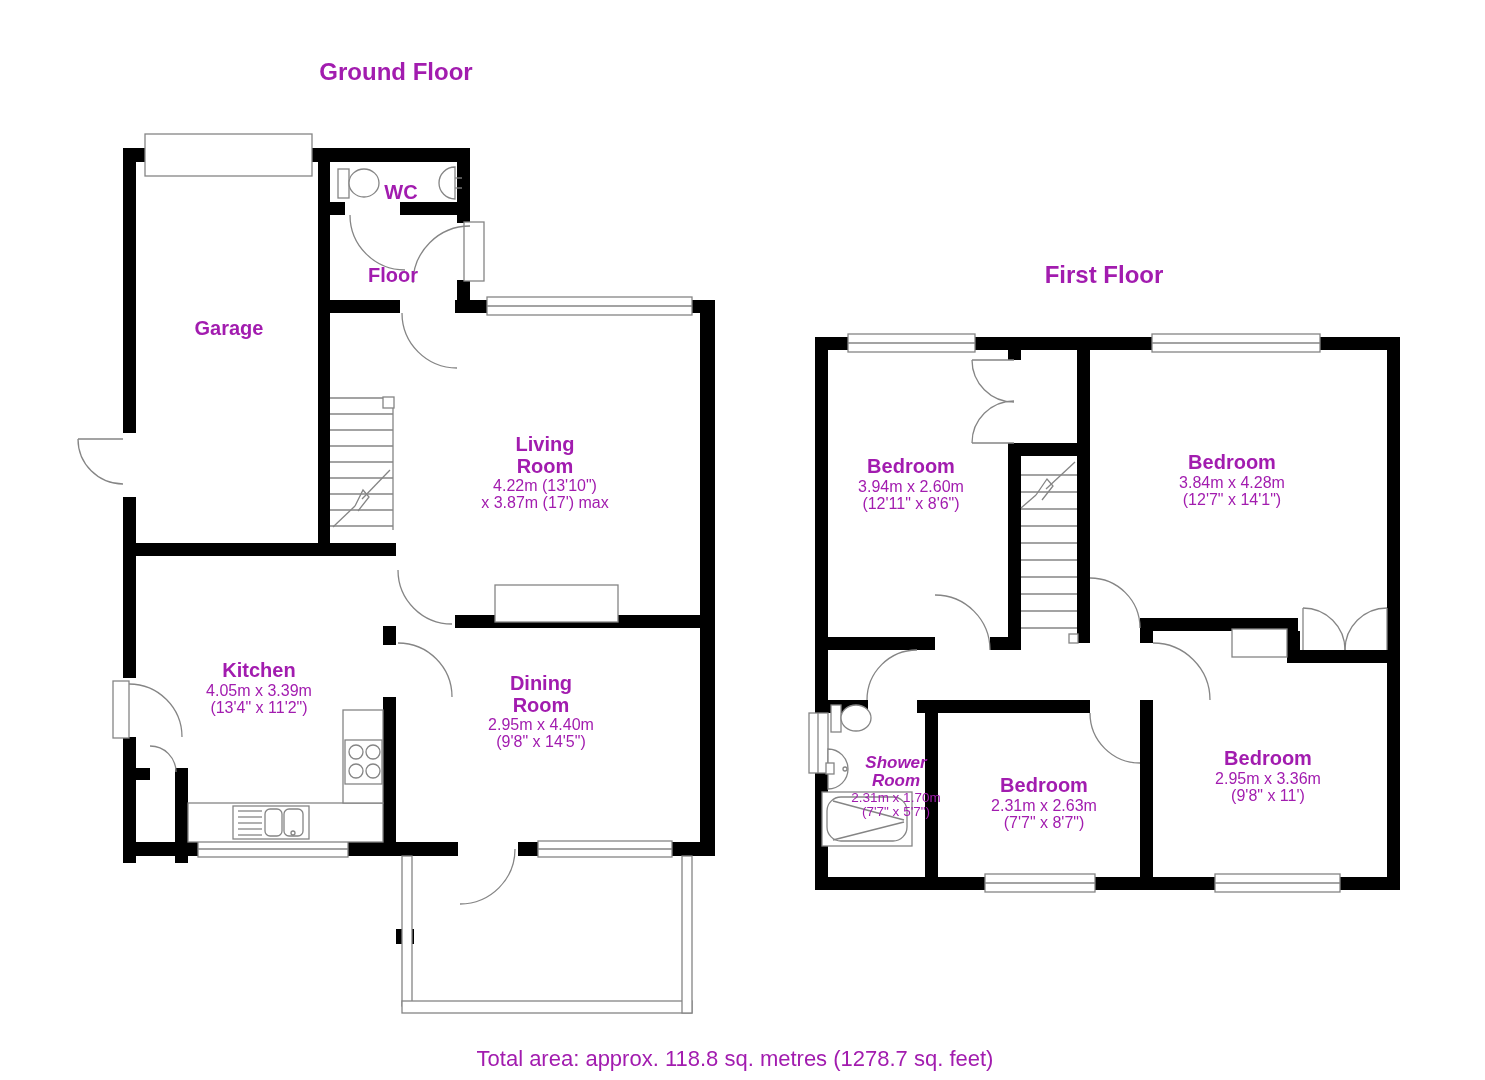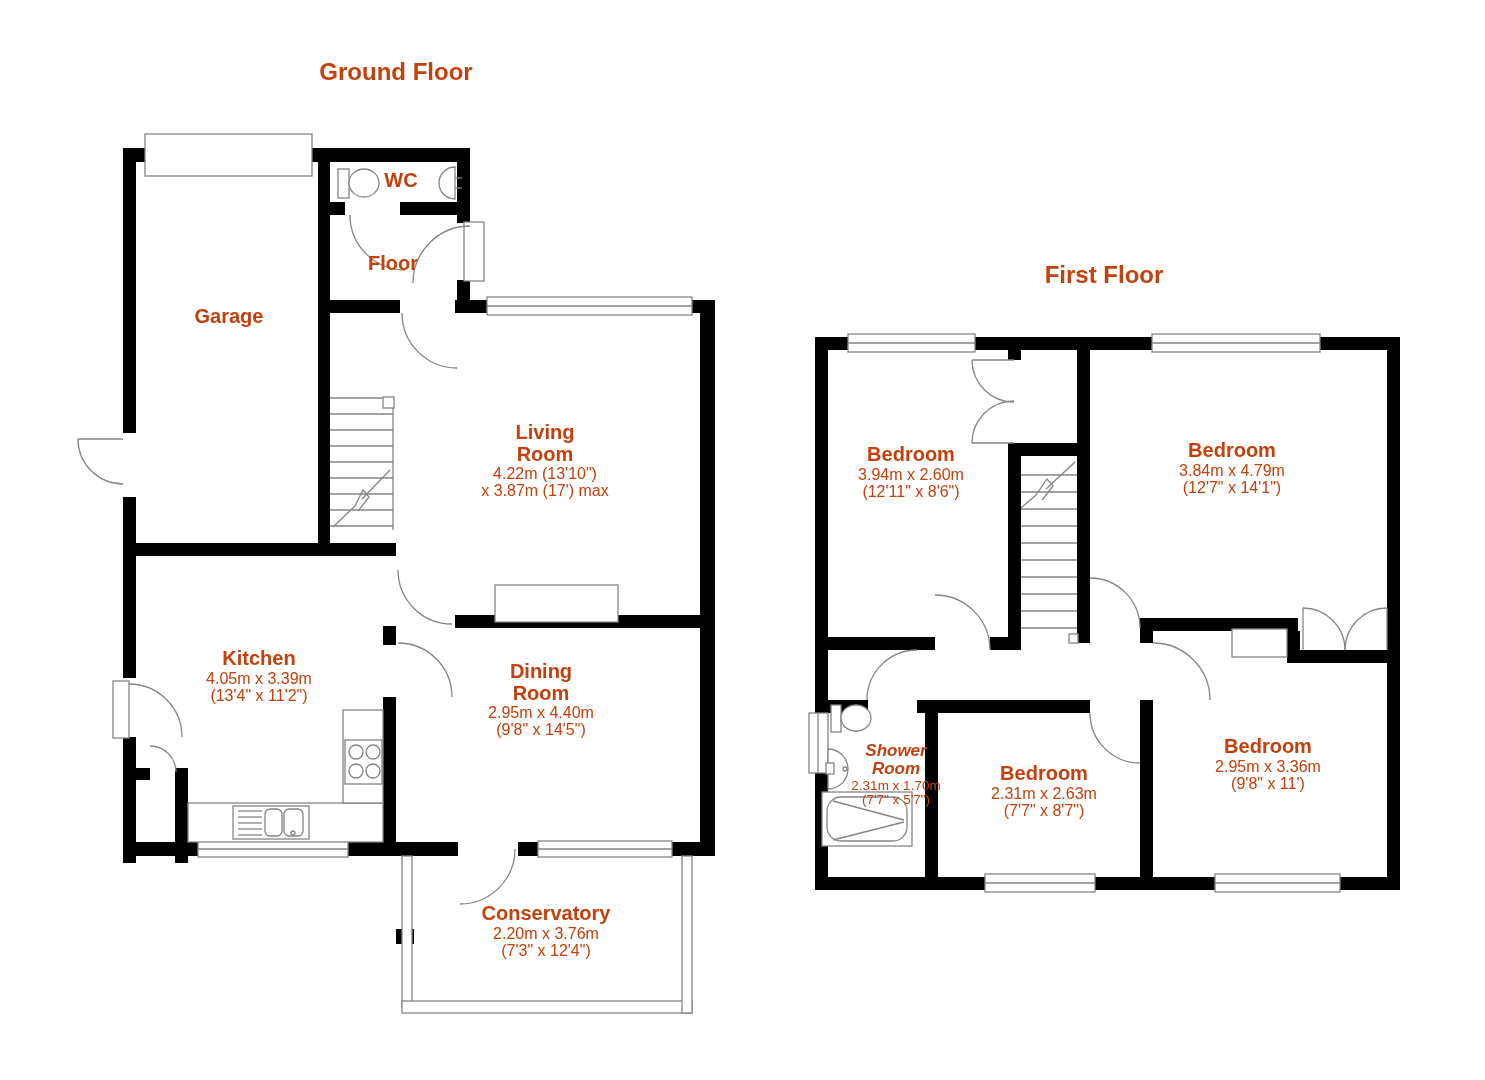--- a/index.html
+++ b/index.html
@@ -1,21 +1,21 @@
 <!DOCTYPE html>
 <html><head>
 <meta charset="utf-8">
 <style>
   html,body{margin:0;padding:0;background:#fff;}
   #canvas{
     position:relative;width:1485px;height:1080px;background:#fff;
-    font-family:"Liberation Sans",sans-serif;color:#c2410c;overflow:hidden;
+    font-family:"Liberation Sans",sans-serif;color:#a21caf;overflow:hidden;
   }
   .plan-title{position:absolute;transform:translateX(-50%);font-weight:bold;font-size:24px;white-space:nowrap;}
-  .room-label{position:absolute;transform:translateX(-50%);text-align:center;white-space:nowrap;line-height:1.08;}
+  .room-label{position:absolute;transform:translateX(-50%);text-align:center;white-space:nowrap;line-height:1.08;margin-top:12px;}
   .room-label .rname{font-weight:bold;font-size:20px;}
   .room-label .rdim{font-size:16px;}
   .room-label.small .rname{font-size:17px;font-style:italic;}
   .room-label.small .rdim{font-size:13.5px;}
   .footer-text{position:absolute;transform:translateX(-50%);font-size:22px;white-space:nowrap;}
   svg{position:absolute;left:0;top:0;}
   .wall{fill:#000;stroke:none;}
   .thin{stroke:#858585;stroke-width:1.3;fill:none;}
   .thinf{stroke:#858585;stroke-width:1.3;fill:#fff;}
   .glass{stroke:#858585;stroke-width:1.3;fill:#fff;}
@@ -291,35 +291,30 @@
     <div class="rdim">(13'4" x 11'2")</div>
   </div>
 
   <div class="room-label" style="left:541px;top:661px;">
     <div class="rname">Dining</div>
     <div class="rname">Room</div>
     <div class="rdim">2.95m x 4.40m</div>
     <div class="rdim">(9'8" x 14'5")</div>
   </div>
 
-  <div class="room-label" style="left:546px;top:903px;">
-    <div class="rname">Conservatory</div>
-    <div class="rdim">2.20m x 3.76m</div>
-    <div class="rdim">(7'3" x 12'4")</div>
-  </div>
 
   <div class="room-label" style="left:911px;top:444px;">
     <div class="rname">Bedroom</div>
     <div class="rdim">3.94m x 2.60m</div>
     <div class="rdim">(12'11" x 8'6")</div>
   </div>
 
   <div class="room-label" style="left:1232px;top:440px;">
     <div class="rname">Bedroom</div>
-    <div class="rdim">3.84m x 4.79m</div>
+    <div class="rdim">3.84m x 4.28m</div>
     <div class="rdim">(12'7" x 14'1")</div>
   </div>
 
   <div class="room-label small" style="left:896px;top:742px;">
     <div class="rname">Shower</div>
     <div class="rname">Room</div>
     <div class="rdim">2.31m x 1.70m</div>
     <div class="rdim">(7'7" x 5'7")</div>
   </div>
 
@@ -328,14 +323,15 @@
     <div class="rdim">2.31m x 2.63m</div>
     <div class="rdim">(7'7" x 8'7")</div>
   </div>
 
   <div class="room-label" style="left:1268px;top:736px;">
     <div class="rname">Bedroom</div>
     <div class="rdim">2.95m x 3.36m</div>
     <div class="rdim">(9'8" x 11')</div>
   </div>
 
+  <div class="footer-text" style="left:735px;top:1046px;">Total area: approx. 118.8 sq. metres (1278.7 sq. feet)</div>
 
 </div>
 
 </body></html>

